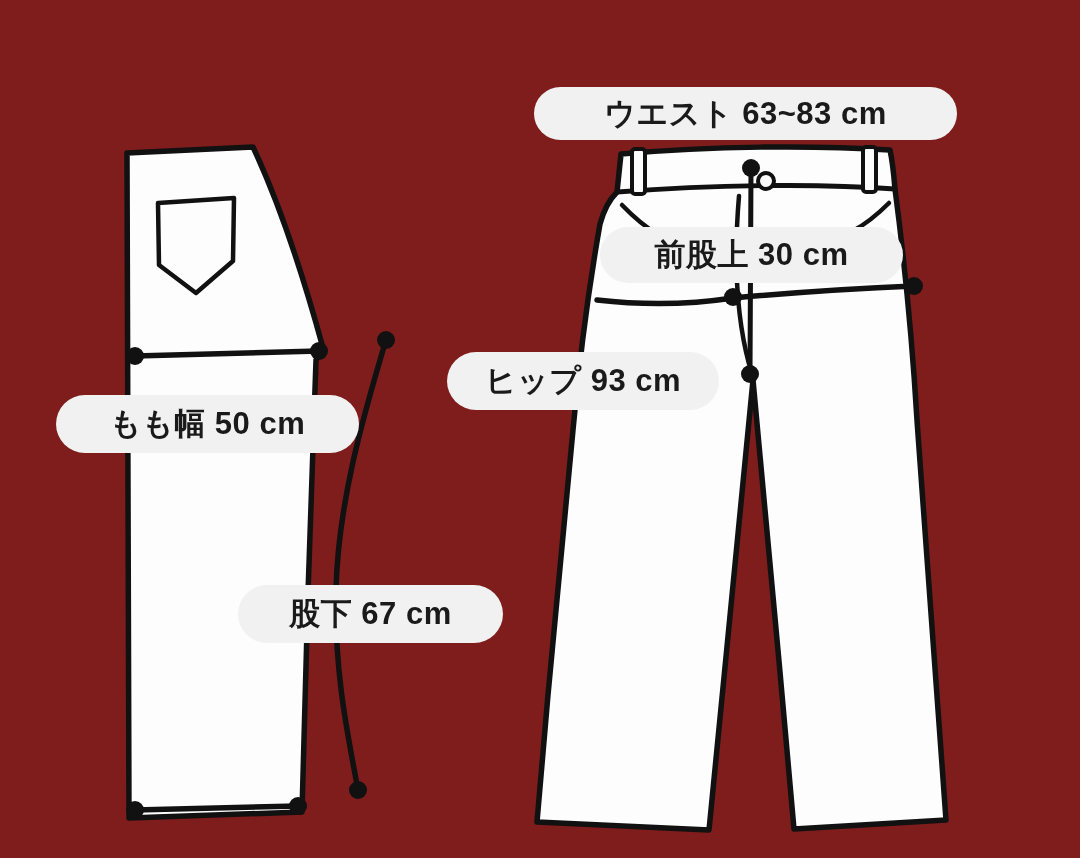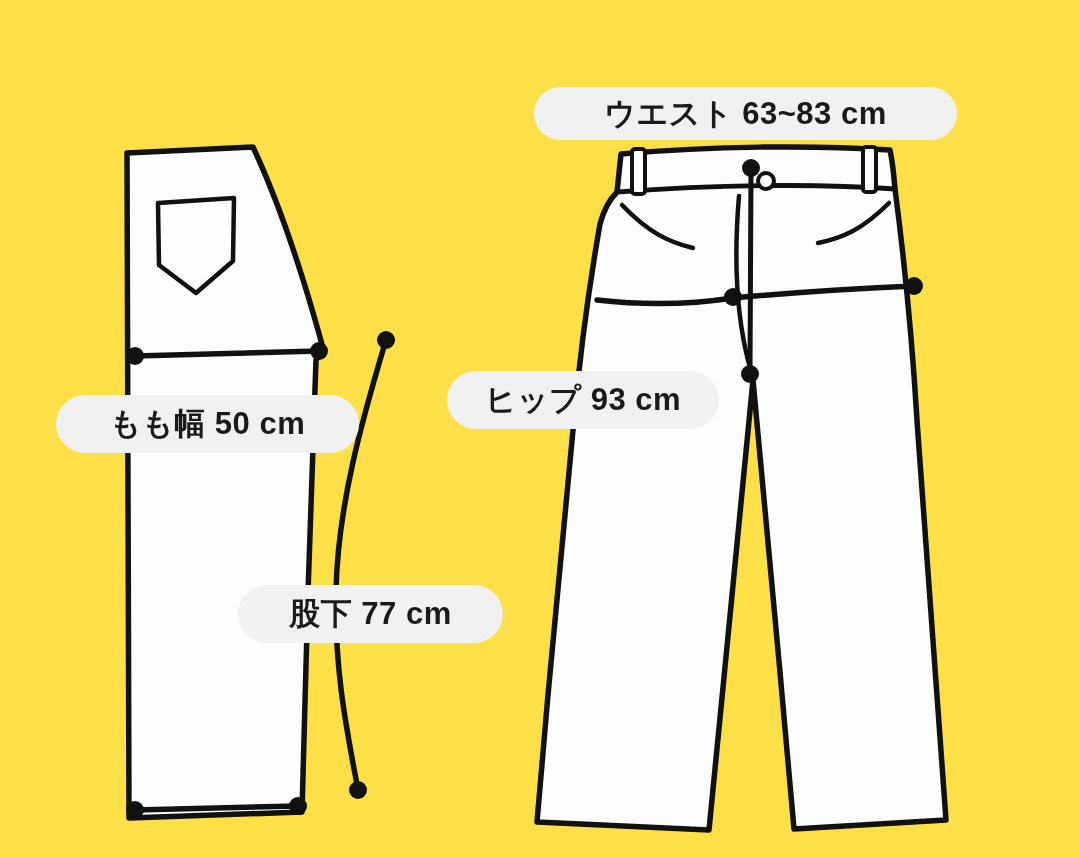--- a/index.html
+++ b/index.html
@@ -1,19 +1,19 @@
 <!DOCTYPE html>
 <html><head>
 <meta charset="utf-8">
 <style>
   html,body{margin:0;padding:0;background:#fbfbfb;}
   .stage{
     position:relative;
     width:1080px;height:858px;
-    background:#fde047;
+    background:#7f1d1d;
     overflow:hidden;
     font-family:"Liberation Sans","DejaVu Sans",sans-serif;
   }
   .stage svg{position:absolute;left:0;top:0;}
   .pill{
     position:absolute;
     display:flex;align-items:center;justify-content:center;
     background:#f1f1f2;
     border-radius:999px;
     font-weight:700;
@@ -99,21 +99,22 @@
         <circle cx="751" cy="168" r="9"></circle>
         <circle cx="733" cy="297" r="9"></circle>
         <circle cx="914" cy="286" r="9"></circle>
         <circle cx="750" cy="374" r="9"></circle>
       </g>
     </g>
   </svg>
 
   <div class="pill pill-lg" style="left:534px; top:87px; width:423px; height:53px;">ウエスト 63~83 cm</div>
 
+  <div class="pill pill-lg" style="left:600px; top:227px; width:303px; height:56px;">前股上 30 cm</div>
 
-  <div class="pill pill-lg" style="left:447px; top:371px; width:272px; height:58px;">ヒップ 93 cm</div>
+  <div class="pill pill-lg" style="left:447px; top:352px; width:272px; height:58px;">ヒップ 93 cm</div>
 
   <div class="pill pill-lg" style="left:56px; top:395px; width:303px; height:58px;">もも幅 50 cm</div>
 
-  <div class="pill pill-lg" style="left:238px; top:585px; width:265px; height:58px;">股下 77 cm</div>
+  <div class="pill pill-lg" style="left:238px; top:585px; width:265px; height:58px;">股下 67 cm</div>
 
 
 </div>
 
 </body></html>

